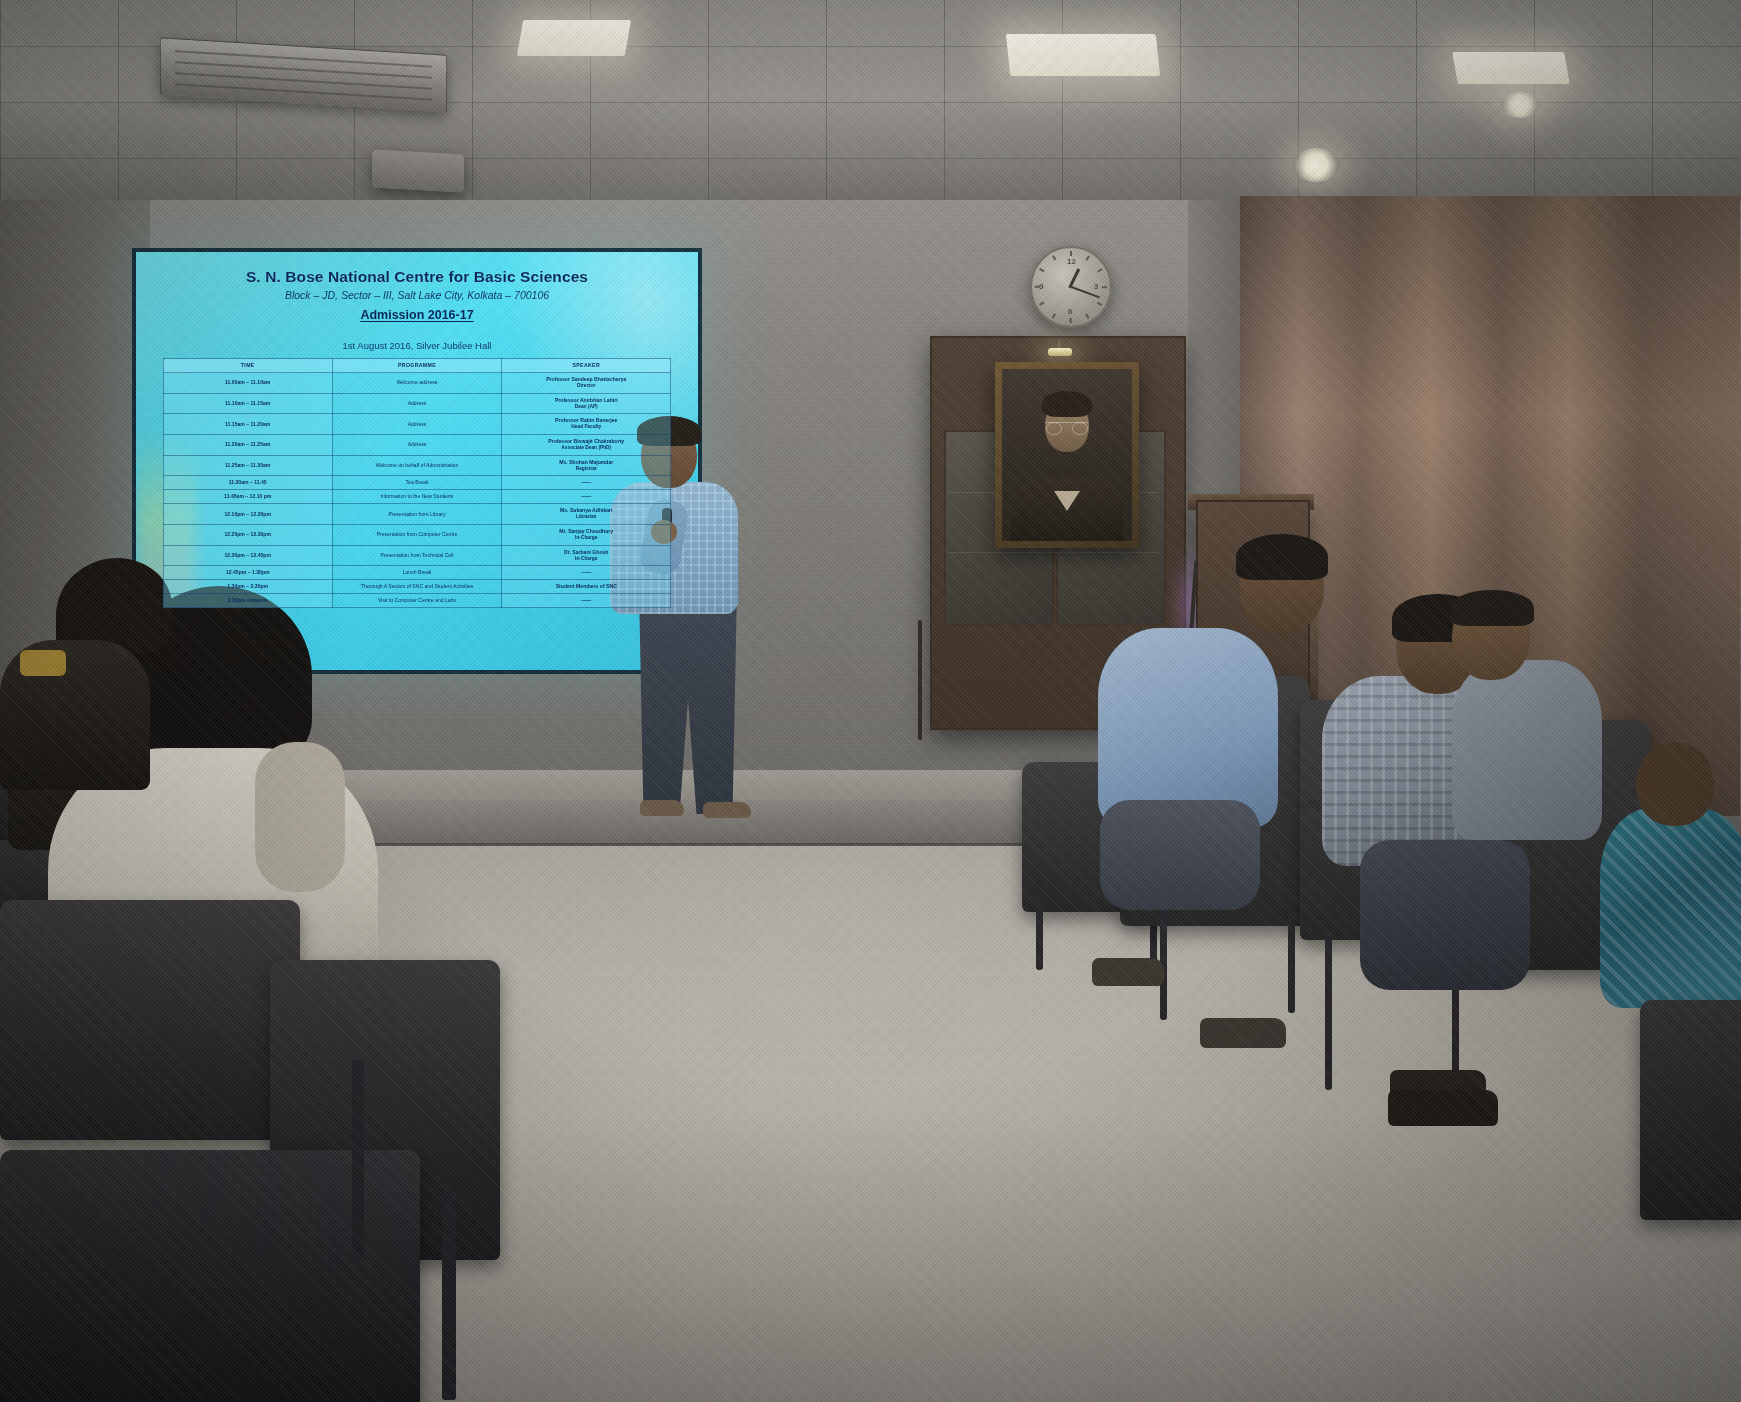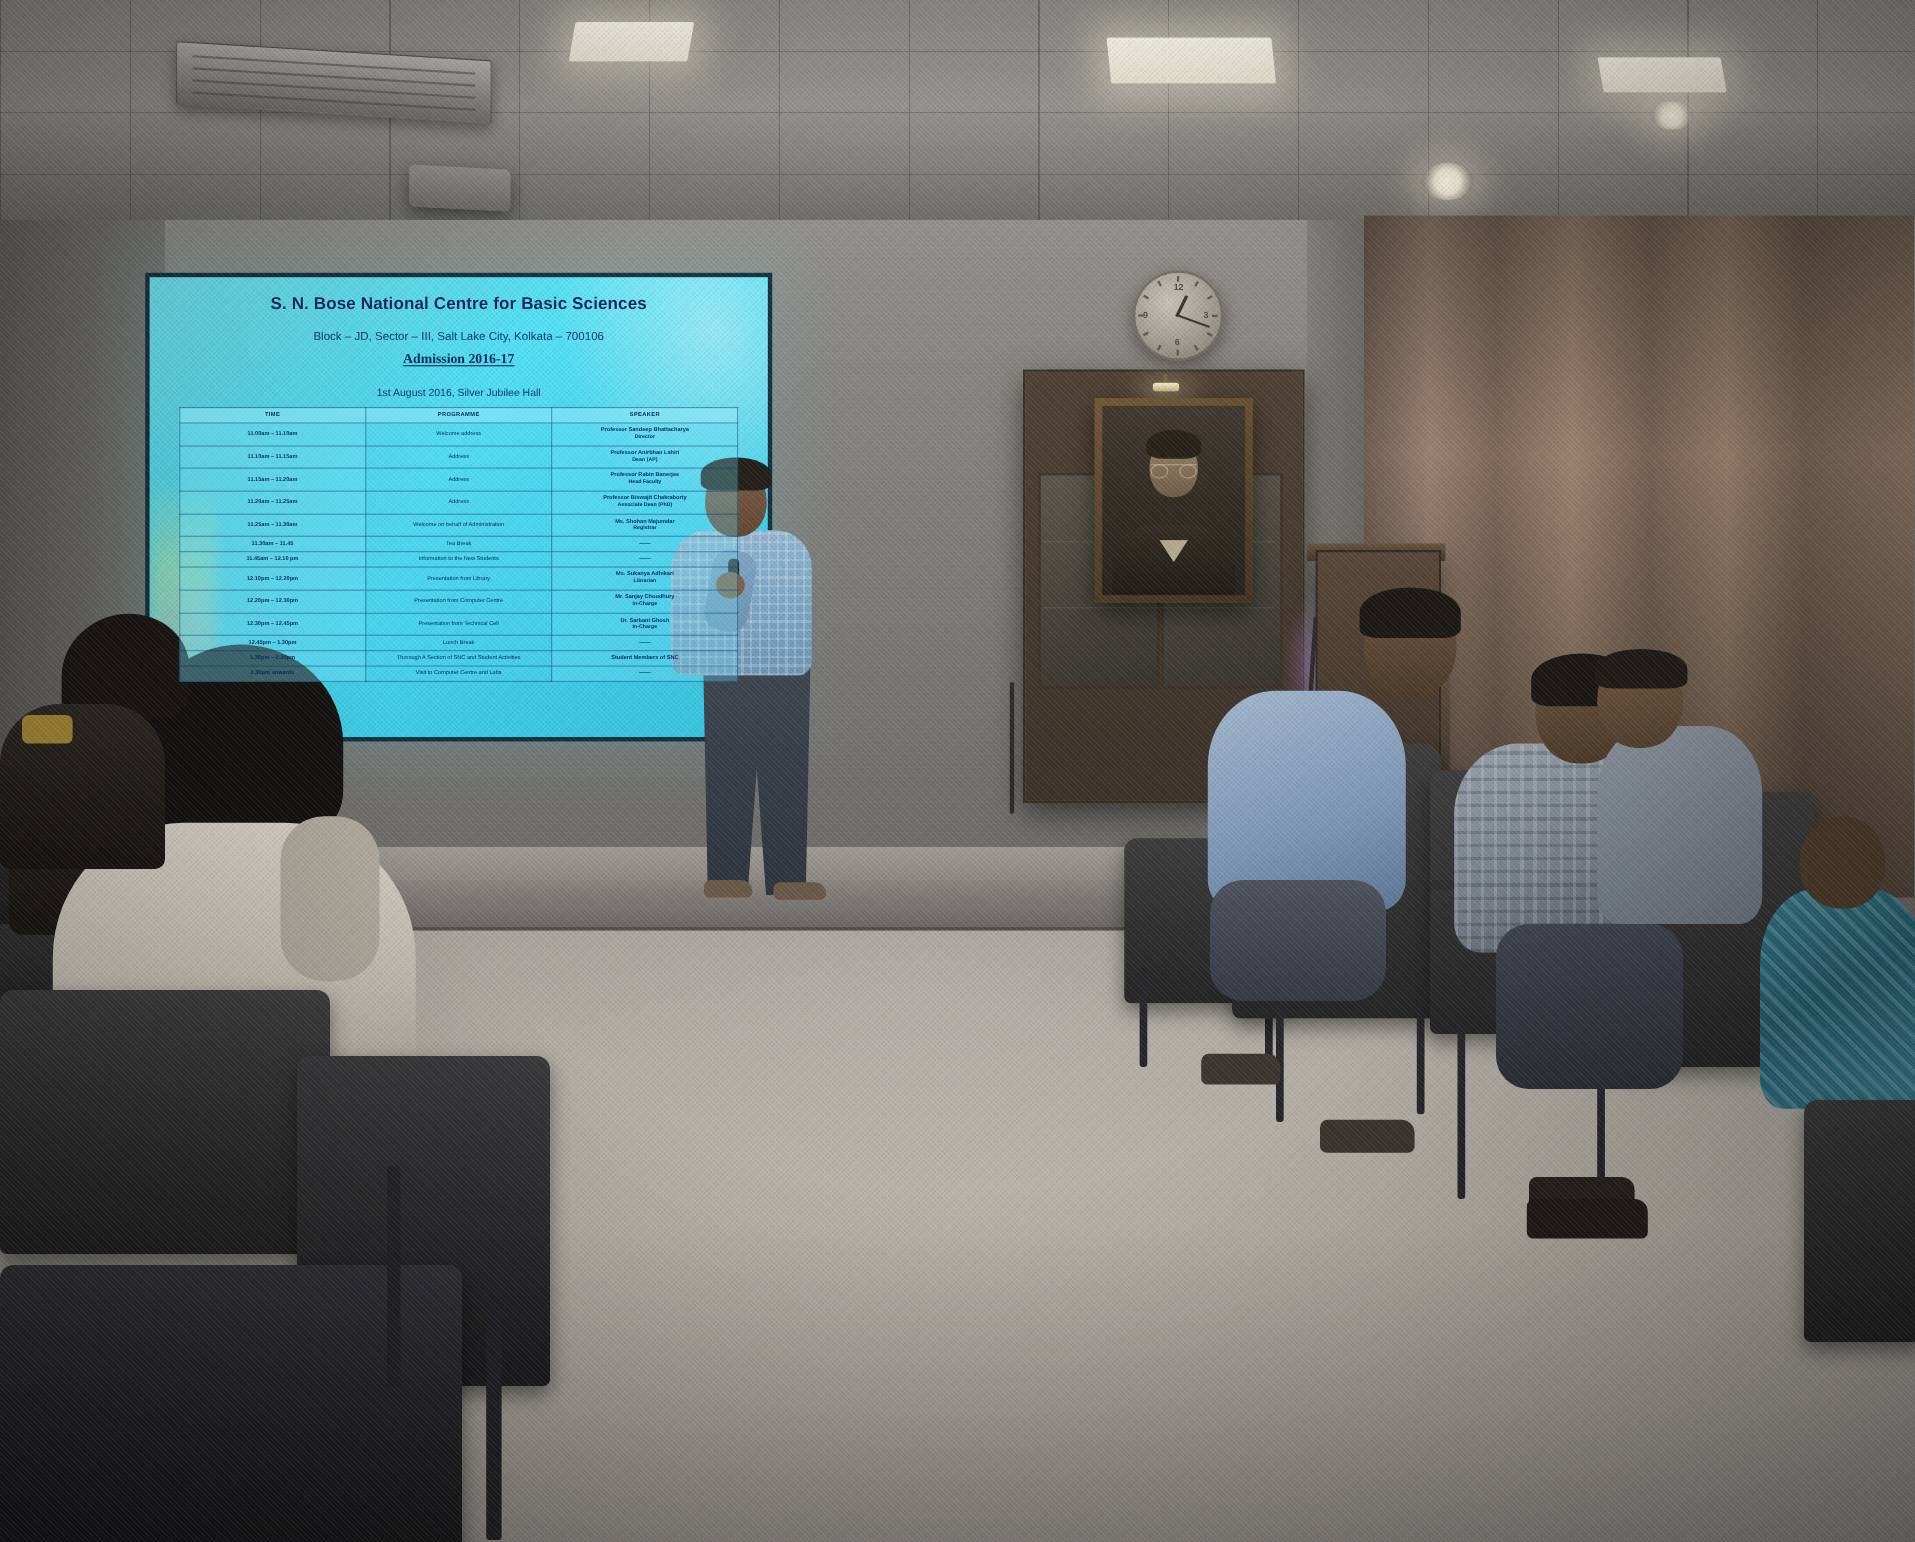--- a/index.html
+++ b/index.html
@@ -45,23 +45,23 @@
   .sw-left{position:absolute;left:0;bottom:28px;width:60px;height:210px;
     background:linear-gradient(180deg,rgba(255,255,180,.0),rgba(215,240,150,.50) 40%,rgba(245,200,150,.45) 75%,rgba(255,255,255,.0));
     filter:blur(7px);}
   .screen-glow{position:absolute;left:120px;top:236px;width:590px;height:444px;
     background:radial-gradient(ellipse at center,rgba(110,225,250,.20),rgba(110,225,250,0) 70%);
     pointer-events:none;}
 
   .slide{position:relative;z-index:3;padding:16px 16px 0 16px;color:#0c2d5e;text-align:center;}
   .org-name{font-size:15.5px;font-weight:bold;letter-spacing:.1px;color:#0a2a5c;
     text-shadow:0 0 1px rgba(255,255,255,.4);}
-  .org-addr{font-size:10.5px;margin-top:14px;color:#123a6b;}
+  .org-addr{font-size:10.5px;margin-top:3px;color:#123a6b;font-style:italic;}
   .adm{font-size:12.5px;font-weight:bold;margin-top:7px;color:#0a2a5c;
-    text-decoration:underline;text-underline-offset:2px;font-family:Liberation Serif, serif;}
+    text-decoration:underline;text-underline-offset:2px;}
   .orient{font-family:"DejaVu Serif",serif;font-size:17px;margin-top:3px;color:#0a2457;
     font-weight:bold;letter-spacing:.4px;}
   .venue{font-size:9.5px;margin-top:18px;color:#123a6b;}
 
   table.prog{margin:7px auto 0 auto;border-collapse:collapse;width:96%;
     table-layout:fixed;font-size:5.1px;color:#0a2a5c;}
   table.prog th,table.prog td{border:1px solid rgba(12,60,110,.45);
     padding:3px 2px;text-align:center;vertical-align:middle;line-height:1.38;}
   table.prog th{font-weight:bold;font-size:5.2px;background:rgba(150,232,250,.55);
     letter-spacing:.35px;}

